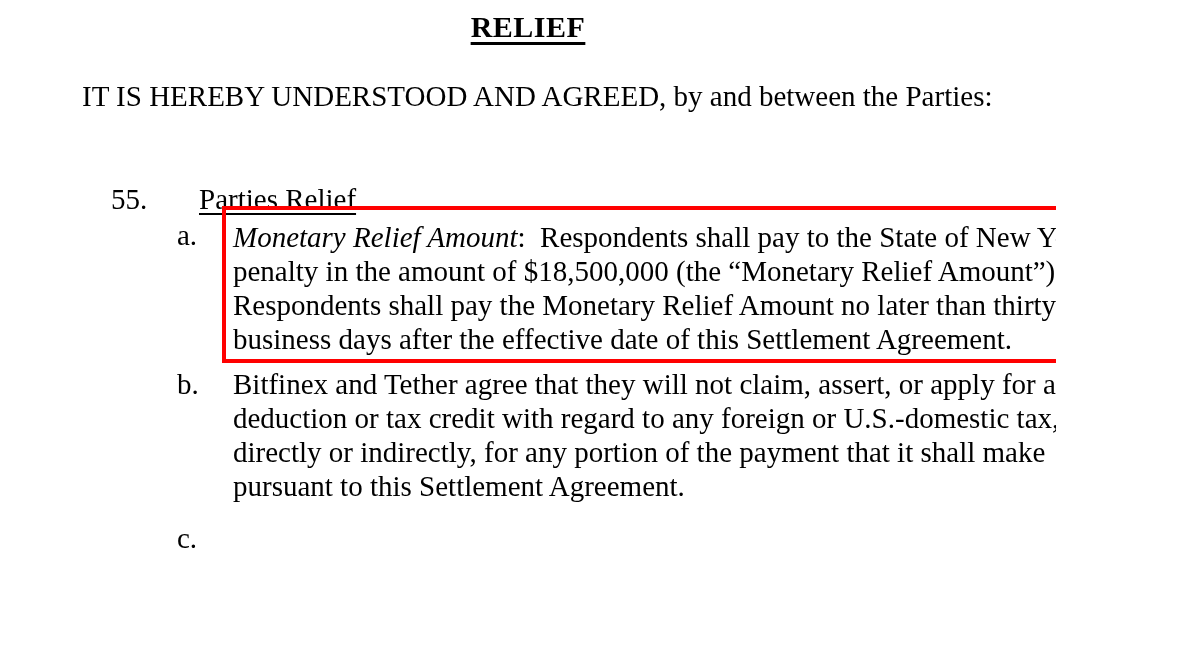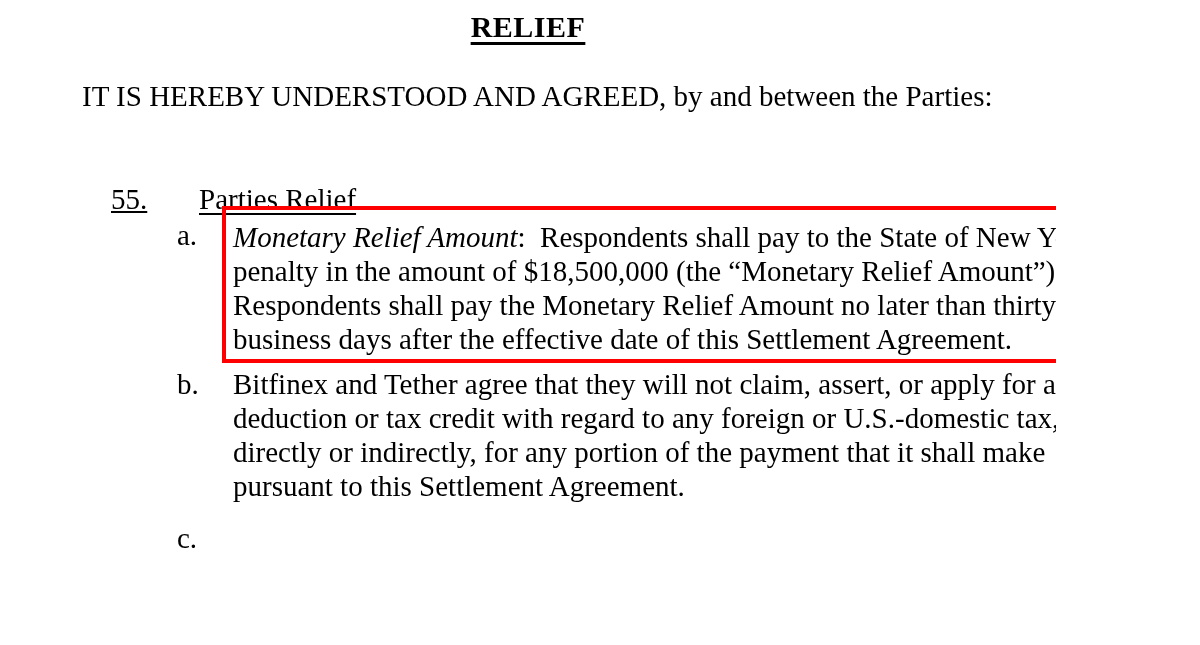--- a/index.html
+++ b/index.html
@@ -25,21 +25,21 @@
     text-underline-offset:5px;
   }
   .intro{
     position:absolute;left:82px;top:79px;margin:0;
     white-space:pre;
     text-align:center;
   }
   .section-row{
     position:absolute;left:82px;top:148px;white-space:pre;
   }
-  .secnum{display:inline-block;width:88px;text-decoration:underline;}
+  .secnum{display:inline-block;width:88px;}
   .sechead{
     text-decoration:underline;
     text-decoration-thickness:2px;
     text-underline-offset:4px;
   }
   .marker{position:absolute;left:177px;}
   .highlight-box{
     position:absolute;left:222px;top:206px;
     width:915px;
     border:4px solid #ff0000;

